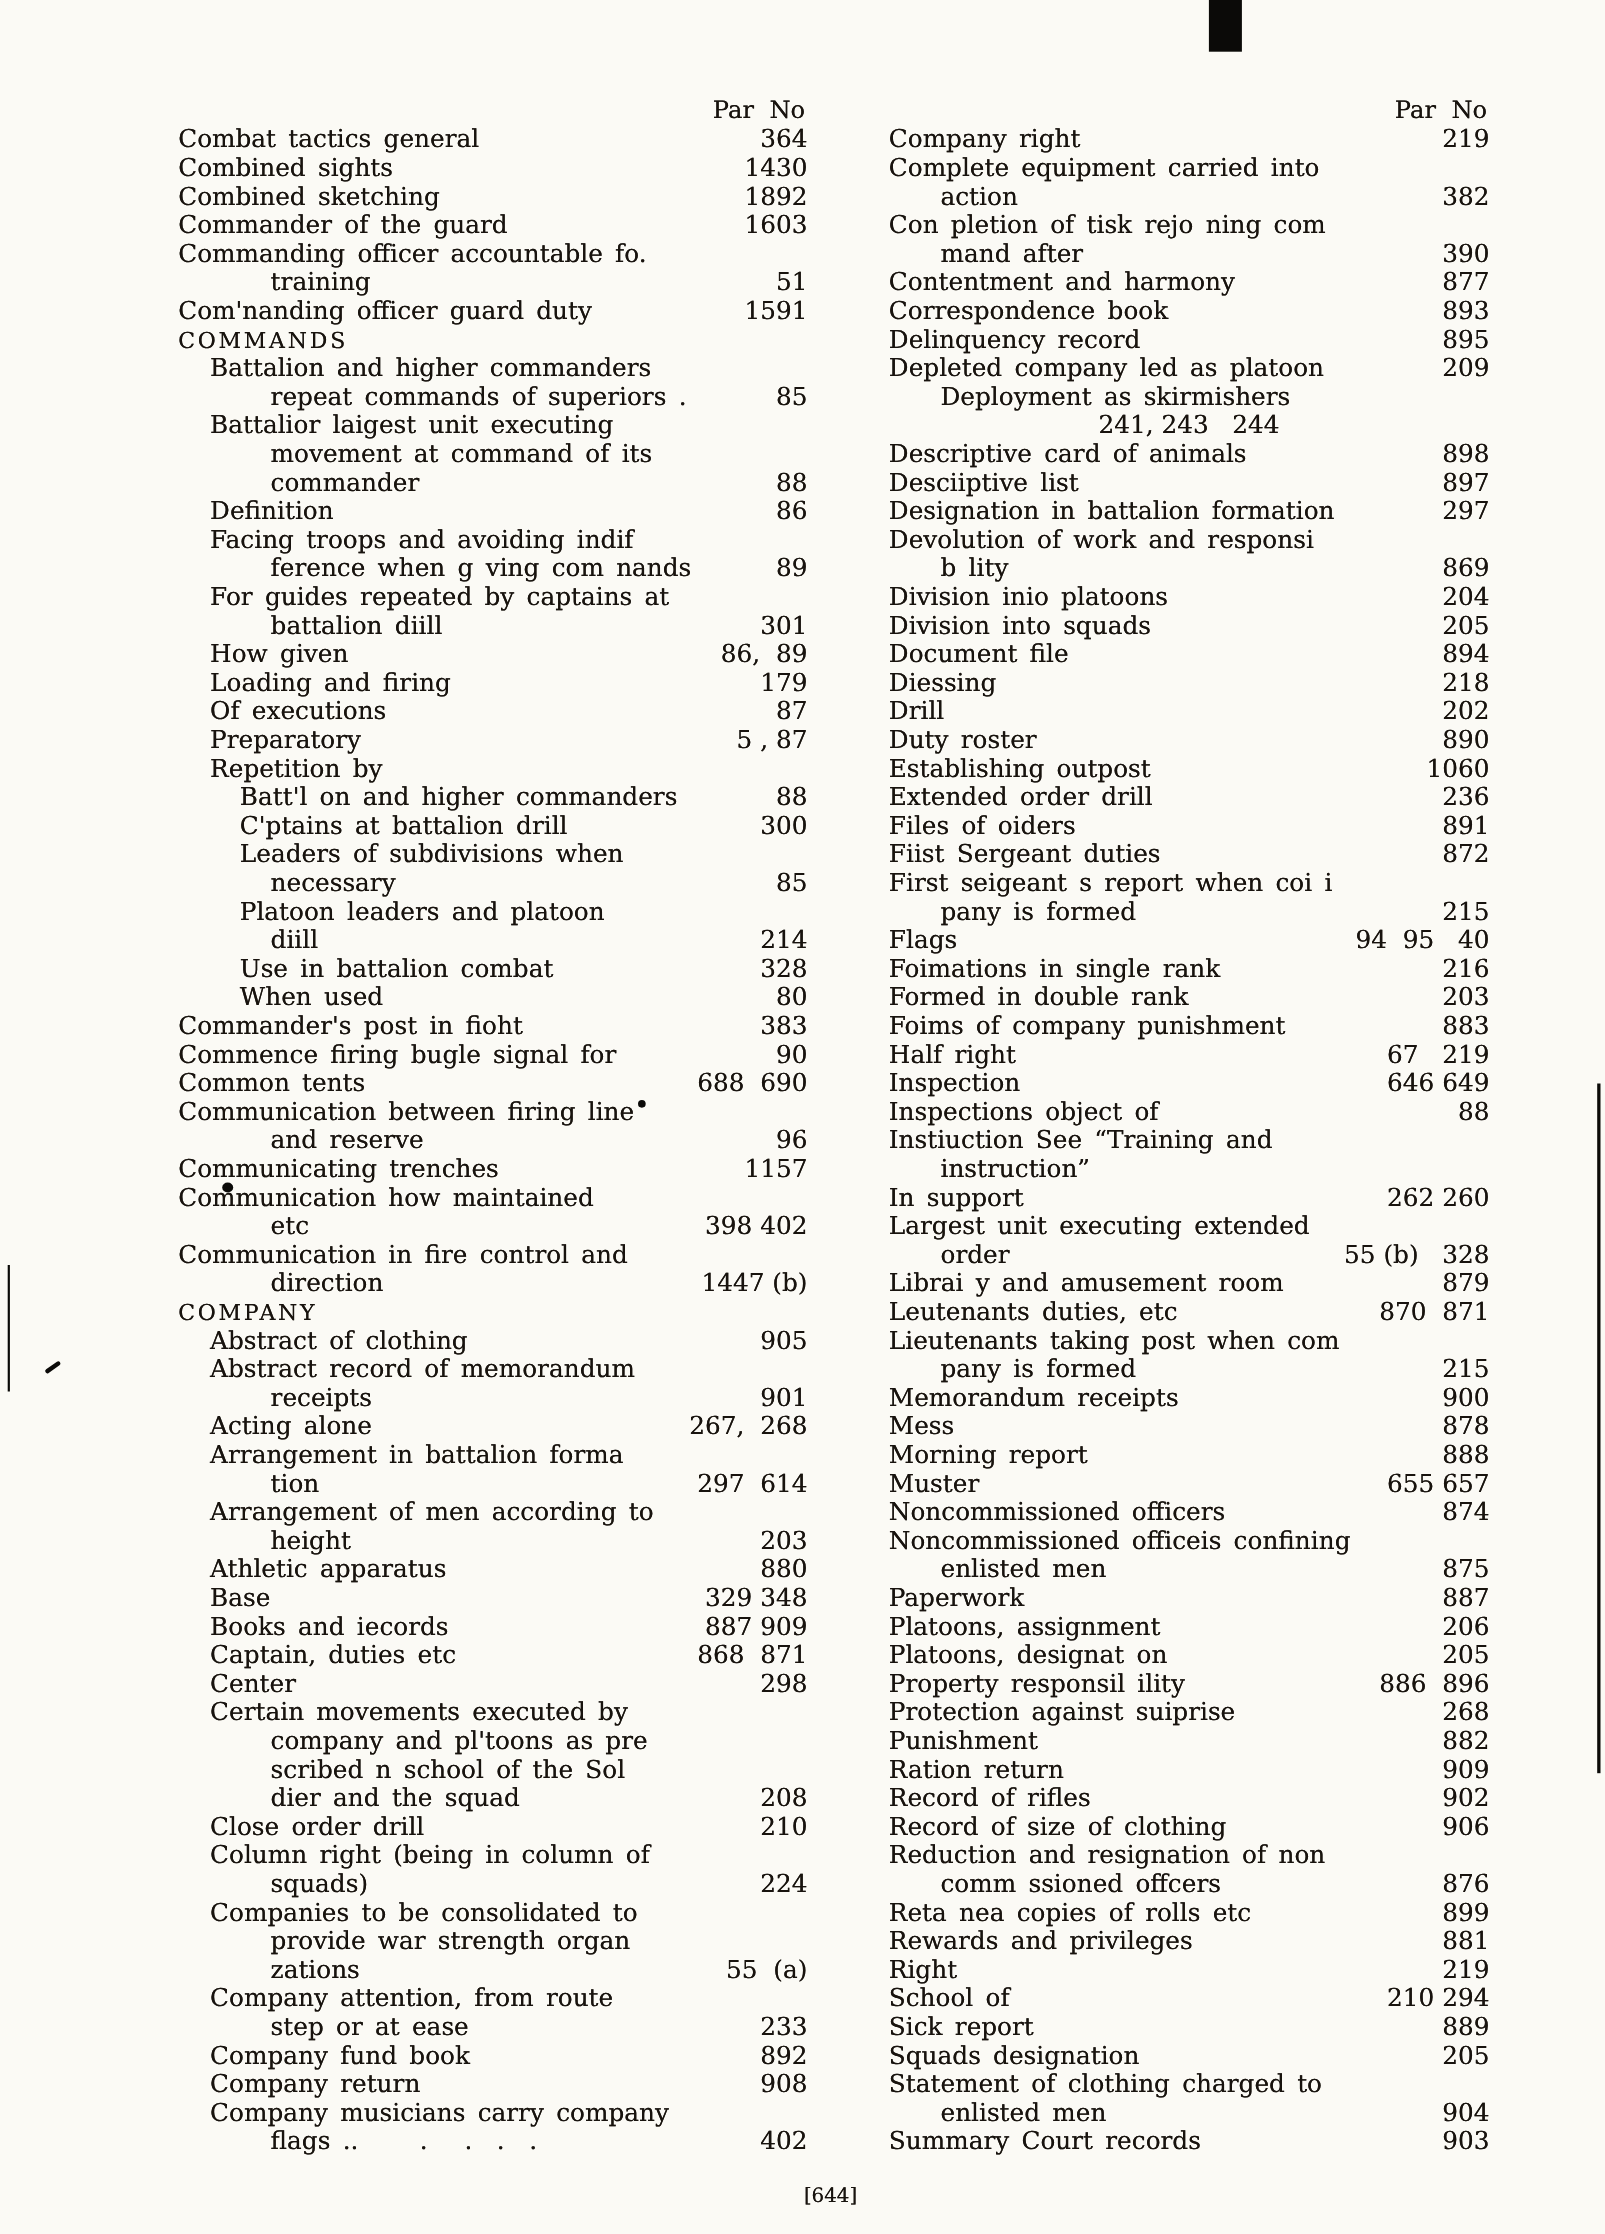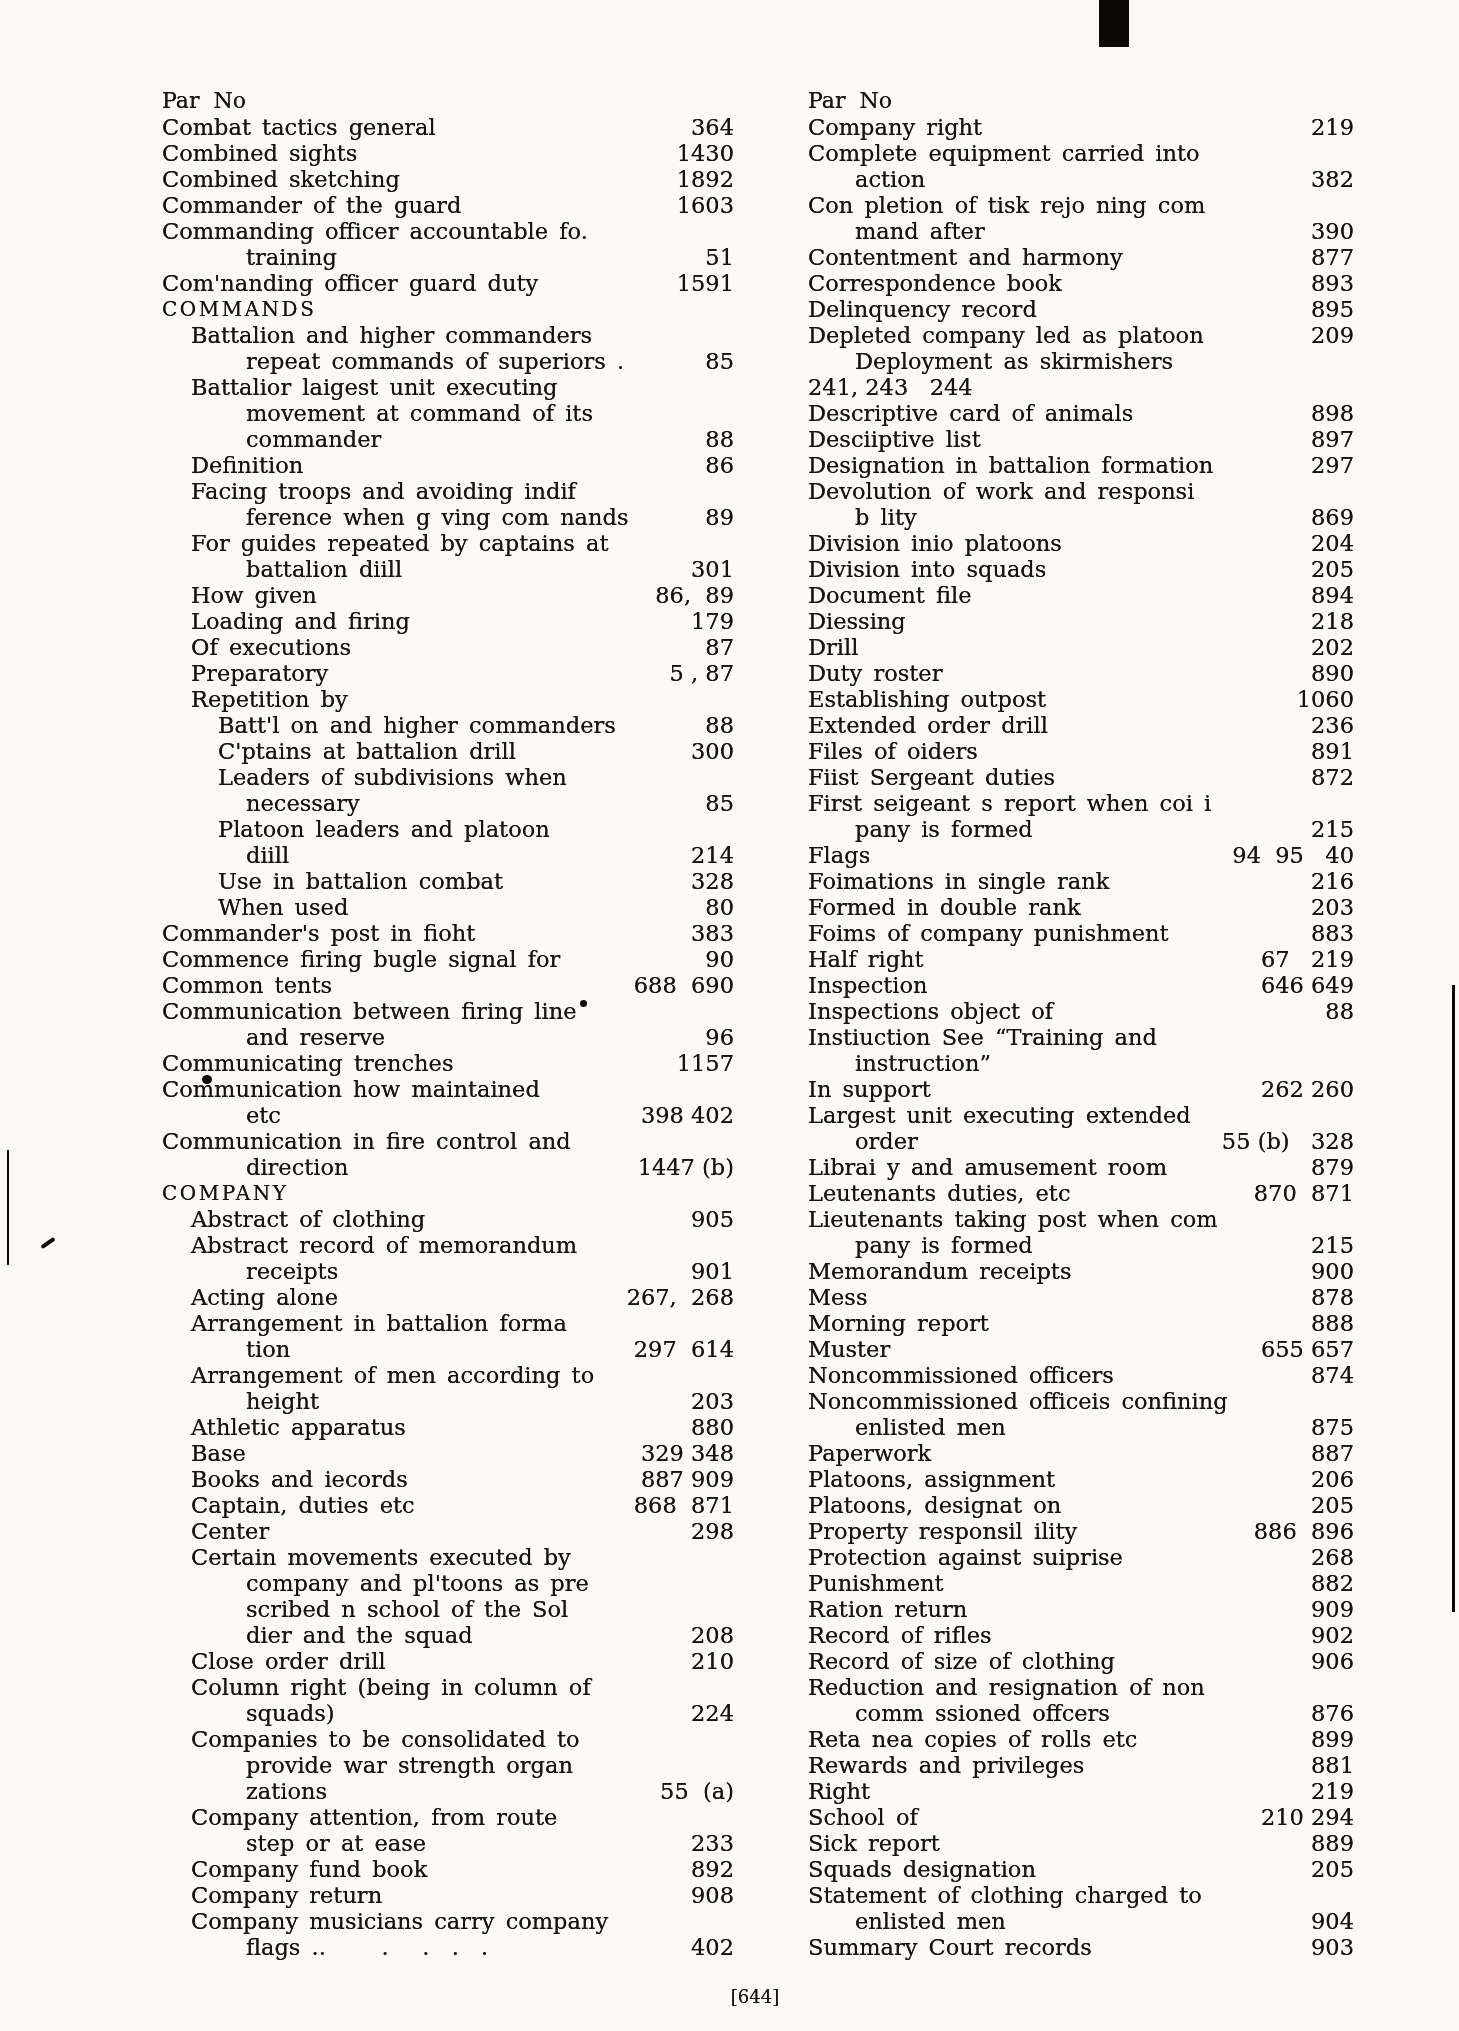--- a/index.html
+++ b/index.html
@@ -6,38 +6,38 @@
   body{
     width:1459px;height:2031px;position:relative;overflow:hidden;
     background:#fbfaf5;
     font-family:"DejaVu Serif", serif;
     color:#18130e;
   }
   .page{position:absolute;inset:0}
   .col{position:absolute;top:88px}
   .col0{left:162px;width:572px}
   .col1{left:808px;width:546px}
-  .hdr{font-size:22px;line-height:26px;white-space:pre;padding-right:2px;text-shadow:0 0 .5px rgba(24,19,14,.85)}
+  .hdr{font-size:22px;line-height:26px;text-align:right;white-space:pre;padding-right:2px;text-shadow:0 0 .5px rgba(24,19,14,.85)}
   .entry{display:flex;align-items:flex-end}
   .txt{
     flex:1 1 auto;font-size:22.5px;line-height:26px;white-space:pre-wrap;
     word-spacing:4px;text-shadow:0 0 .5px rgba(24,19,14,.85);
   }
   .num{
     font-size:22.5px;line-height:26px;white-space:pre;margin-left:8px;
     text-shadow:0 0 .5px rgba(24,19,14,.85);
   }
   .col0 .txt{padding-left:84px;text-indent:-84px}
   .col1 .txt{padding-left:47px;text-indent:-47px}
   .col0 .l1 .txt{text-indent:-55px}
   .col0 .l2 .txt{text-indent:-28px}
   .caps .txt{padding-left:0 !important;text-indent:0 !important;font-size:20px;letter-spacing:2.5px}
   .it .txt{}
   .numline{display:block}
-  .numline .num{display:block;margin-left:0;text-align:left}
+  .numline .num{display:block;margin-left:0;text-align:center}
   .footer{position:absolute;left:655px;top:1986px;width:200px;text-align:center;font-size:18px;text-shadow:0 0 .5px rgba(24,19,14,.85)}
   .artifact{position:absolute;background:#0b0a08}
   .a-bar{left:1099px;top:0;width:30px;height:47px}
   .a-rightline{left:1452px;top:985px;width:3px;height:627px}
   .a-leftline{left:7px;top:1150px;width:2px;height:115px}
   .a-tick{left:40px;top:1241px;width:16px;height:4px;border-radius:2px;transform:rotate(-35deg)}
   .a-blob1{left:202px;top:1075px;width:10px;height:9px;border-radius:50%}
   .a-blob2{left:580px;top:1000px;width:7px;height:7px;border-radius:50%}
 </style>
 </head>

